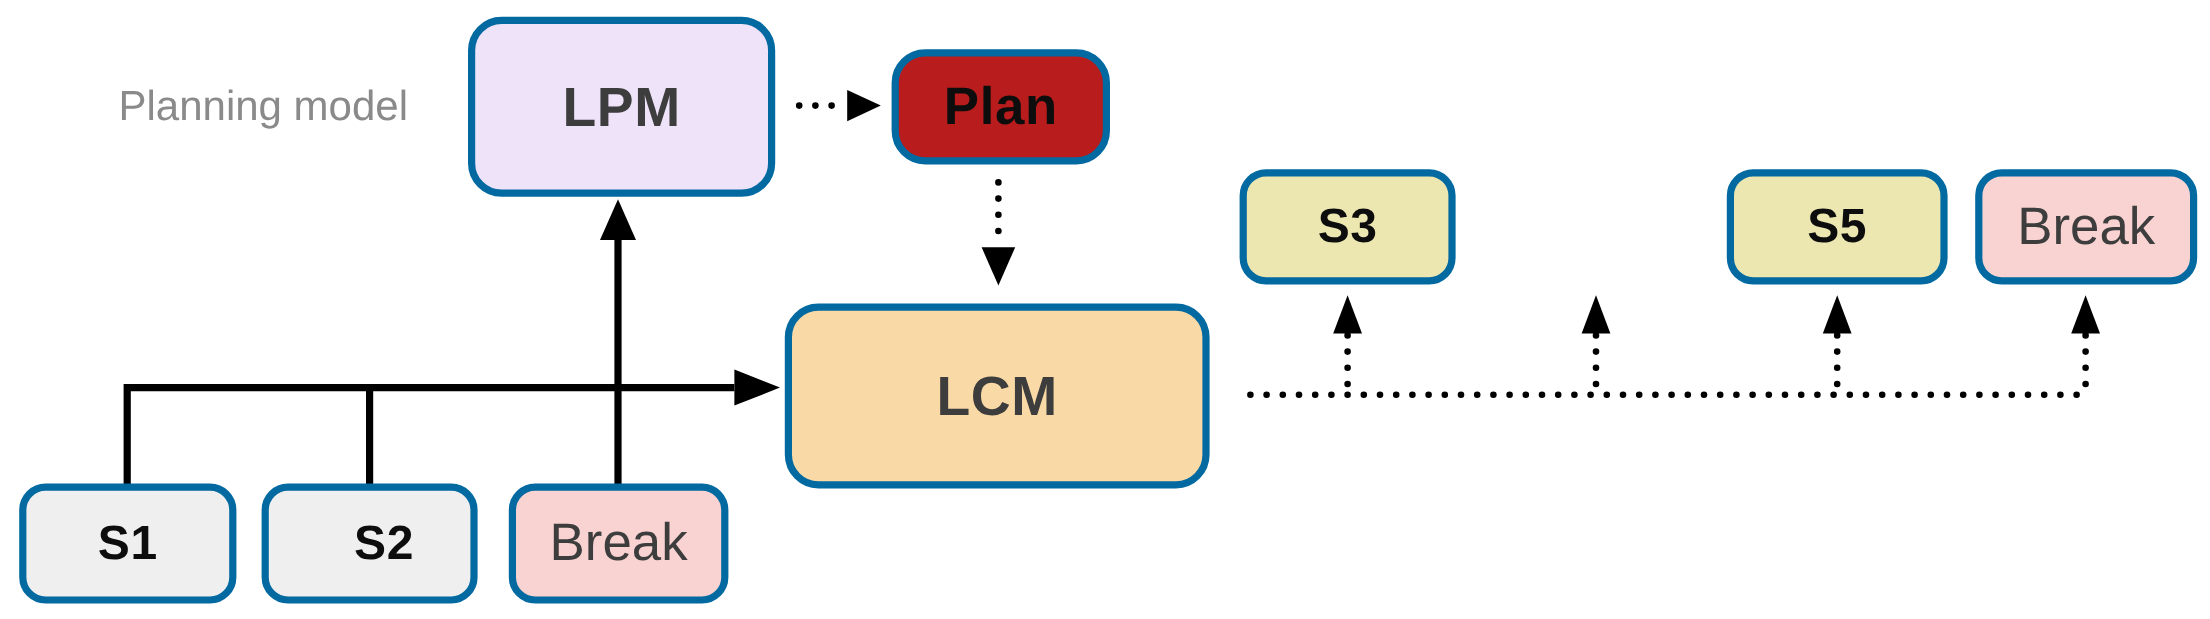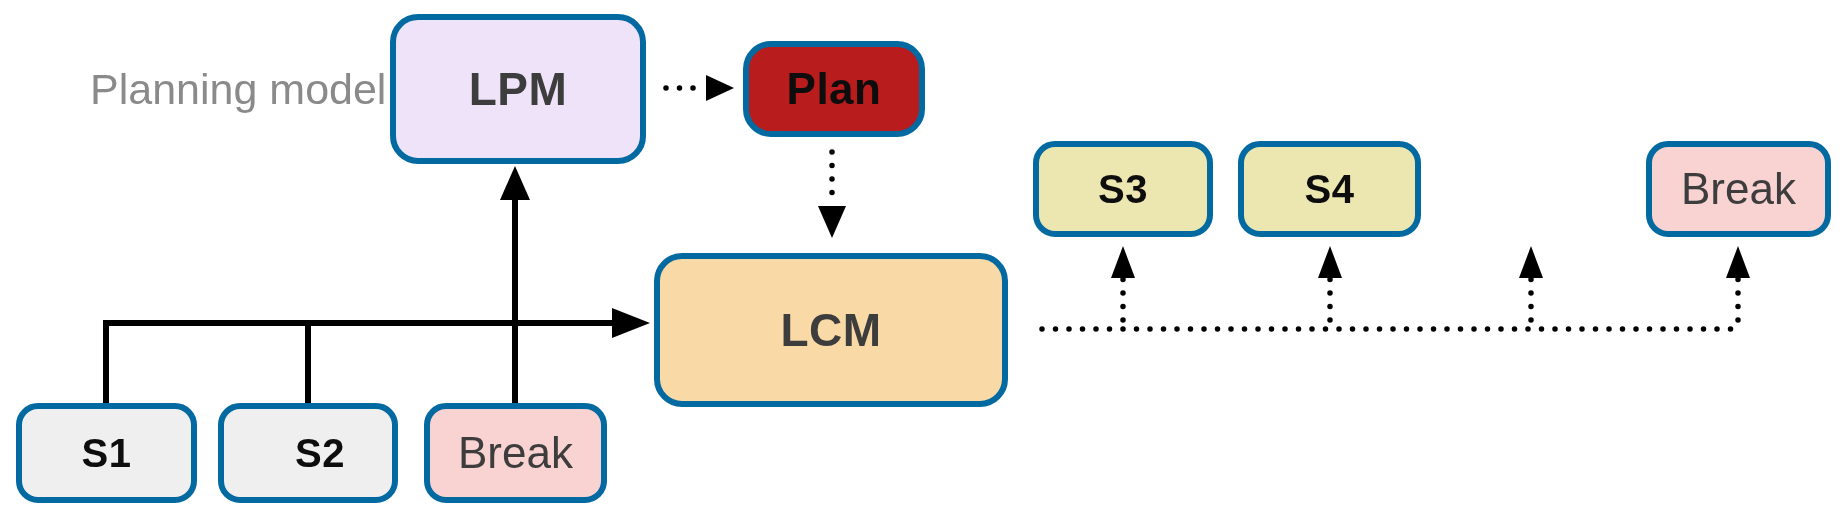--- a/index.html
+++ b/index.html
@@ -53,21 +53,21 @@
   .plan .lbl { font-size: 44px; }
   .s1 .lbl, .s2 .lbl, .s3 .lbl, .s4 .lbl, .s5 .lbl { font-size: 40px; }
   .brkL .lbl, .brkR .lbl { font-size: 44px; font-weight: 400; color: #3d3d3d; letter-spacing: 0; }
 
   .annotation {
     position: absolute;
     left: 90px;
     top: 70px;
     width: 250px;
     text-align: right;
-    font-size: 43px;
+    font-size: 35px;
     line-height: 38px;
     color: #8a8a8a;
     white-space: nowrap;
   }
 
   .solid-line { stroke: #000000; stroke-width: 6; fill: none; }
   .dot-line   { stroke: #000000; stroke-width: 5.5; fill: none;
                 stroke-linecap: round; stroke-dasharray: 0 13.5; }
   .head { fill: #000000; stroke: none; }
 </style>
@@ -130,22 +130,22 @@
   </div>
 
   <div class="node small brkL">
     <span class="lbl">Break</span>
   </div>
 
   <div class="node small s3">
     <span class="lbl">S3</span>
   </div>
 
-  <div class="node small s4">
-    <span class="lbl">S4</span>
+
+  <div class="node small s5">
+    <span class="lbl">S5</span>
   </div>
-
 
   <div class="node small brkR">
     <span class="lbl">Break</span>
   </div>
 
 </div>
 
 </body></html>

